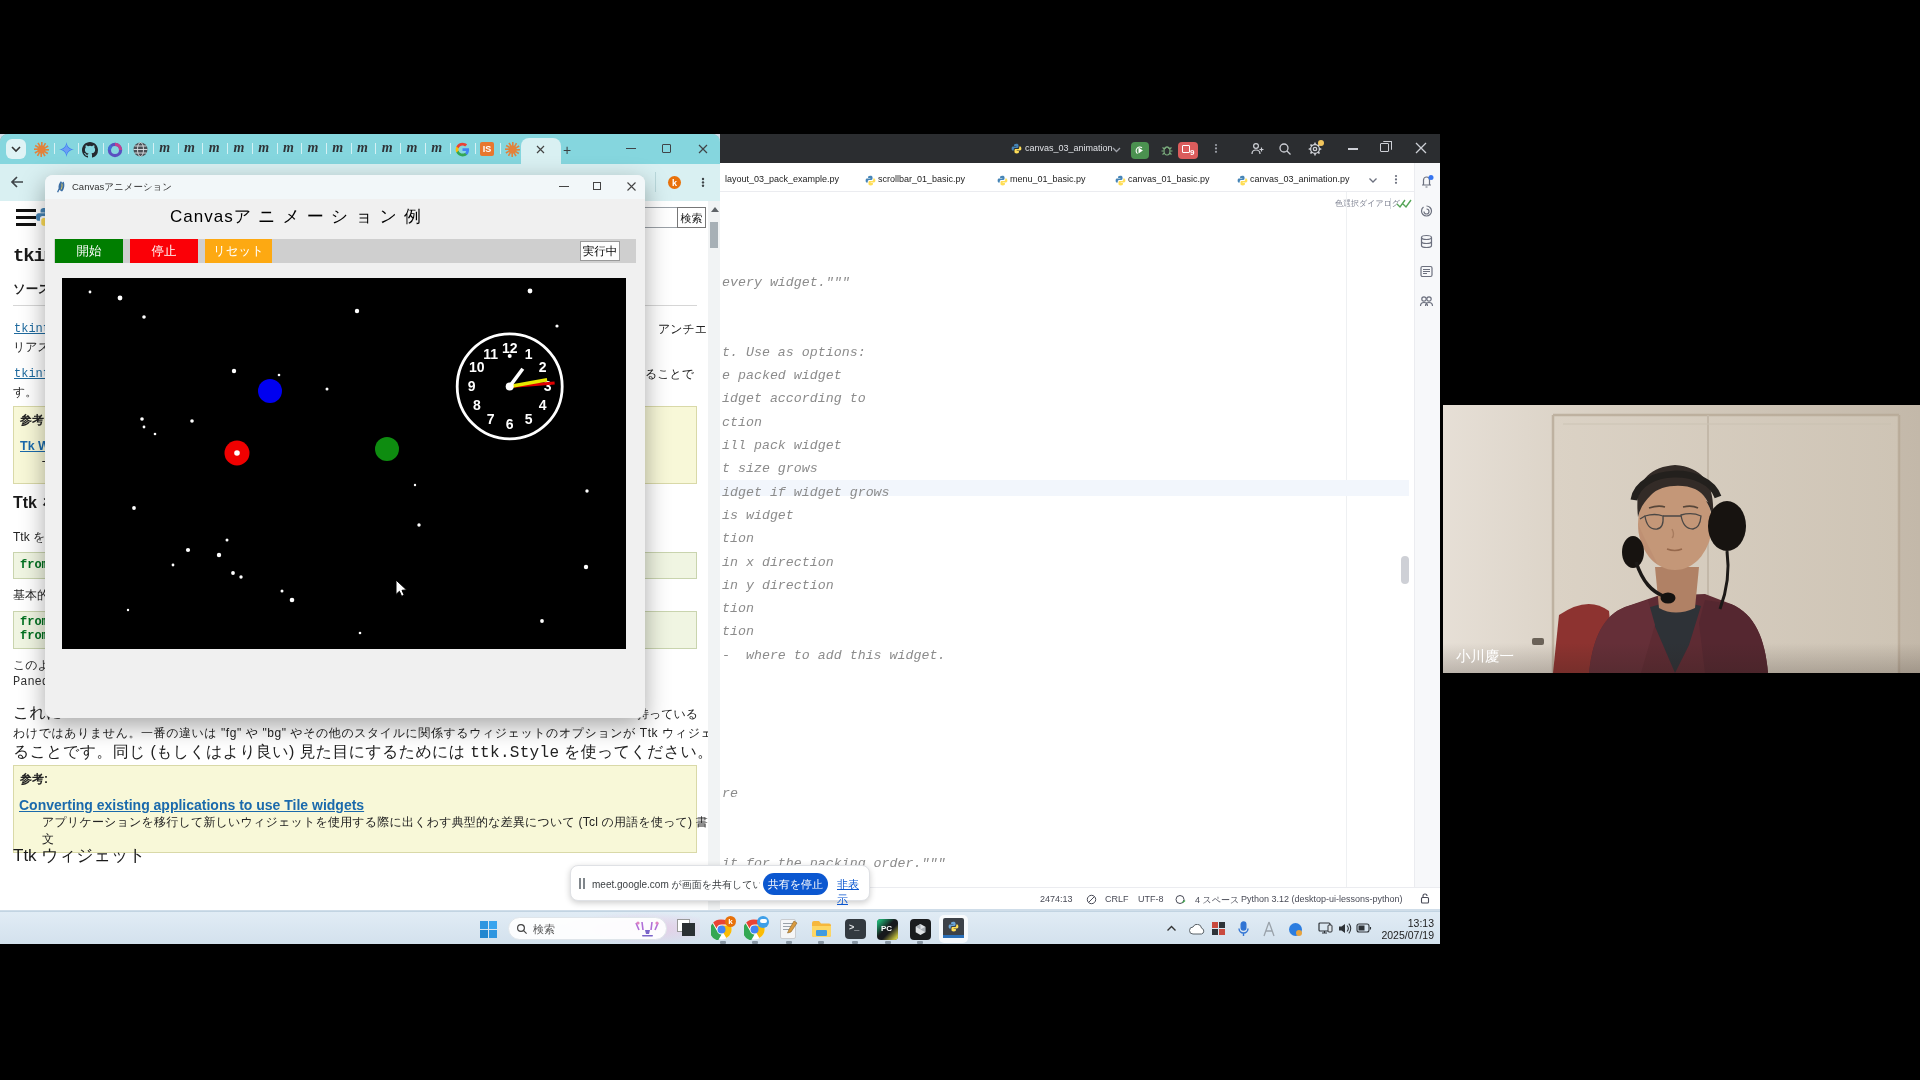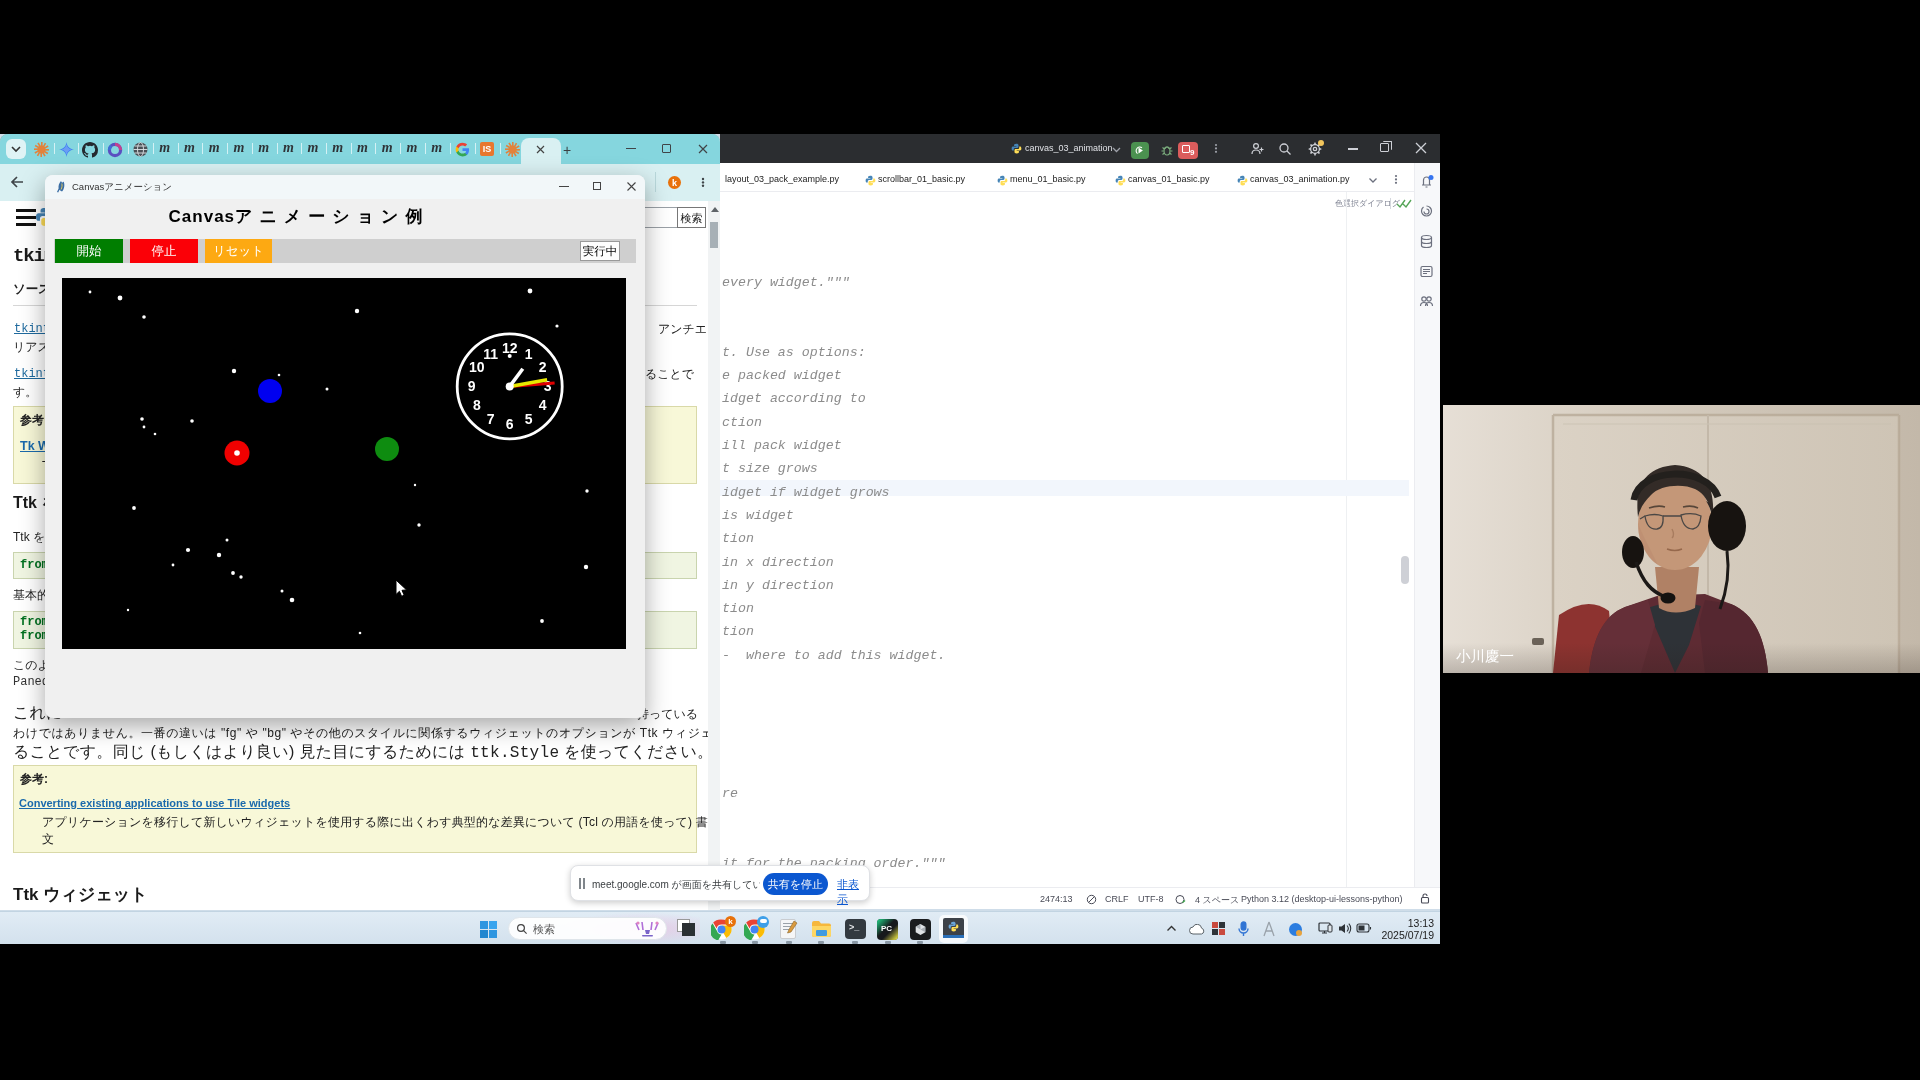--- a/index.html
+++ b/index.html
@@ -369,25 +369,25 @@
       <div class="abs" style="left:13px;top:456px;font-size:12px;color:#222">このようにすると以下を上書きします</div>
       <div class="abs mono" style="left:13px;top:474px;font-size:12px;color:#333">Panedwindow, Radiobutton, Scale, Scrollbar</div>
 
       <div class="abs" style="left:13px;top:502px;font-size:16px;color:#222">これに</div>
       <div class="abs" style="left:637px;top:505px;font-size:12px;color:#222">持っている</div>
       <div class="abs" style="left:13px;top:524px;width:690px;font-size:12px;letter-spacing:.55px;color:#222;white-space:nowrap">わけではありません。一番の違いは "fg" や "bg" やその他のスタイルに関係するウィジェットのオプションが Ttk ウィジェットから無くなってい</div>
       <div class="abs" style="left:13px;top:541px;font-size:16px;letter-spacing:.3px;color:#222">ることです。同じ (もしくはより良い) 見た目にするためには <span class="mono">ttk.Style</span> を使ってください。</div>
 
       <div class="abs" style="left:13px;top:564px;width:684px;height:88px;background:#f8f8d8;border:1px solid #d9d9a8"></div>
       <div class="abs" style="left:20px;top:570px;font-size:12px;font-weight:bold;color:#222">参考:</div>
-      <div class="abs" style="left:19px;top:596px;font-size:11px;font-weight:bold;color:#1b6aac;text-decoration:underline">Converting existing applications to use Tile widgets</div>
+      <div class="abs" style="left:19px;top:596px;font-size:14px;font-weight:bold;color:#1b6aac;text-decoration:underline">Converting existing applications to use Tile widgets</div>
       <div class="abs" style="left:42px;top:613px;font-size:12px;letter-spacing:.2px;color:#222;white-space:nowrap">アプリケーションを移行して新しいウィジェットを使用する際に出くわす典型的な差異について (Tcl の用語を使って) 書かれている研究論</div>
       <div class="abs" style="left:42px;top:630px;font-size:12px;color:#222">文</div>
 
-      <div class="abs" style="left:13px;top:682px;font-size:17px;font-weight:bold;color:#1a1a1a">Ttk ウィジェット</div>
+      <div class="abs" style="left:13px;top:643px;font-size:17px;font-weight:normal;color:#1a1a1a">Ttk ウィジェット</div>
 
       <div class="abs" style="left:708px;top:0;width:12px;height:709px;background:#f1f3f4"></div>
       <div class="abs" style="left:710.5px;top:6px;width:0;height:0;border-left:4px solid transparent;border-right:4px solid transparent;border-bottom:5px solid #5f6368"></div>
       <div class="abs" style="left:710px;top:21px;width:8px;height:26px;background:#a7b0b6"></div>
     </div>
   </div>
 
   <div class="abs" id="tkwin" style="left:45px;top:41px;width:600px;height:543px;background:#f0f0f0;border-radius:8px;box-shadow:0 8px 24px rgba(0,0,0,.35);overflow:hidden">
 
     <div class="abs" style="left:0;top:0;width:600px;height:24px;background:#f2f7f9"></div>
@@ -395,21 +395,21 @@
         <path d="M7 1C5 3 4.2 6 4.6 8.5L3 12l1.2.6 1.3-2.8c.6.8 1.5 1.4 2.5 1.6C10.5 9 11 4 9.5 1.5 8.8 2.8 8 3.2 7 1z" fill="#3b6ea5"></path>
         <path d="M7.8 3.5c.5 1.8.3 4-.8 6" stroke="#f7d354" stroke-width=".9" fill="none"></path>
       </svg>
     <div class="abs" style="left:27px;top:6px;font-size:9.5px;color:#333">Canvasアニメーション</div>
     <div class="abs" style="left:514px;top:11px;width:10px;height:1.2px;background:#444"></div>
     <div class="abs" style="left:548px;top:7px;width:8px;height:8px;border:1.1px solid #444"></div>
     <svg class="abs" style="left:582px;top:7px" width="9" height="9" viewBox="0 0 9 9">
         <path d="M0.5 0.5l8 8M8.5 0.5l-8 8" stroke="#444" stroke-width="1.1"></path>
       </svg>
 
-    <div class="abs" style="left:0;top:30px;width:508px;text-align:center;font-size:17px;font-weight:bold;color:#000;letter-spacing:1px">Canvas<span style="letter-spacing:7px">アニメーション例</span></div>
+    <div class="abs" style="left:0;top:30px;width:508px;text-align:center;font-size:17px;font-weight:normal;color:#000;letter-spacing:1px">Canvas<span style="letter-spacing:7px">アニメーション例</span></div>
 
     <div class="abs" style="left:9px;top:64px;width:582px;height:24px;background:#cfcfcf"></div>
     <div class="abs" style="left:10px;top:64px;width:68px;height:24px;background:#007e00;color:#fff;font-size:12.5px;text-align:center;line-height:24px">開始</div>
     <div class="abs" style="left:85px;top:64px;width:68px;height:24px;background:#fb0007;color:#fff;font-size:12.5px;text-align:center;line-height:24px">停止</div>
     <div class="abs" style="left:160px;top:64px;width:67px;height:24px;background:#fda912;color:#fff;font-size:12.5px;text-align:center;line-height:24px">リセット</div>
     <div class="abs" style="left:535px;top:66px;width:40px;height:20px;background:#fdfdfd;border:1px solid #999;color:#000;font-size:11.5px;text-align:center;line-height:19px">実行中</div>
 
     <div class="abs" id="tkcanvas" style="left:17px;top:103px;width:564px;height:371px;background:#000;overflow:hidden">
       <svg width="564" height="371" viewBox="0 0 564 371">
         <g fill="#fff">

